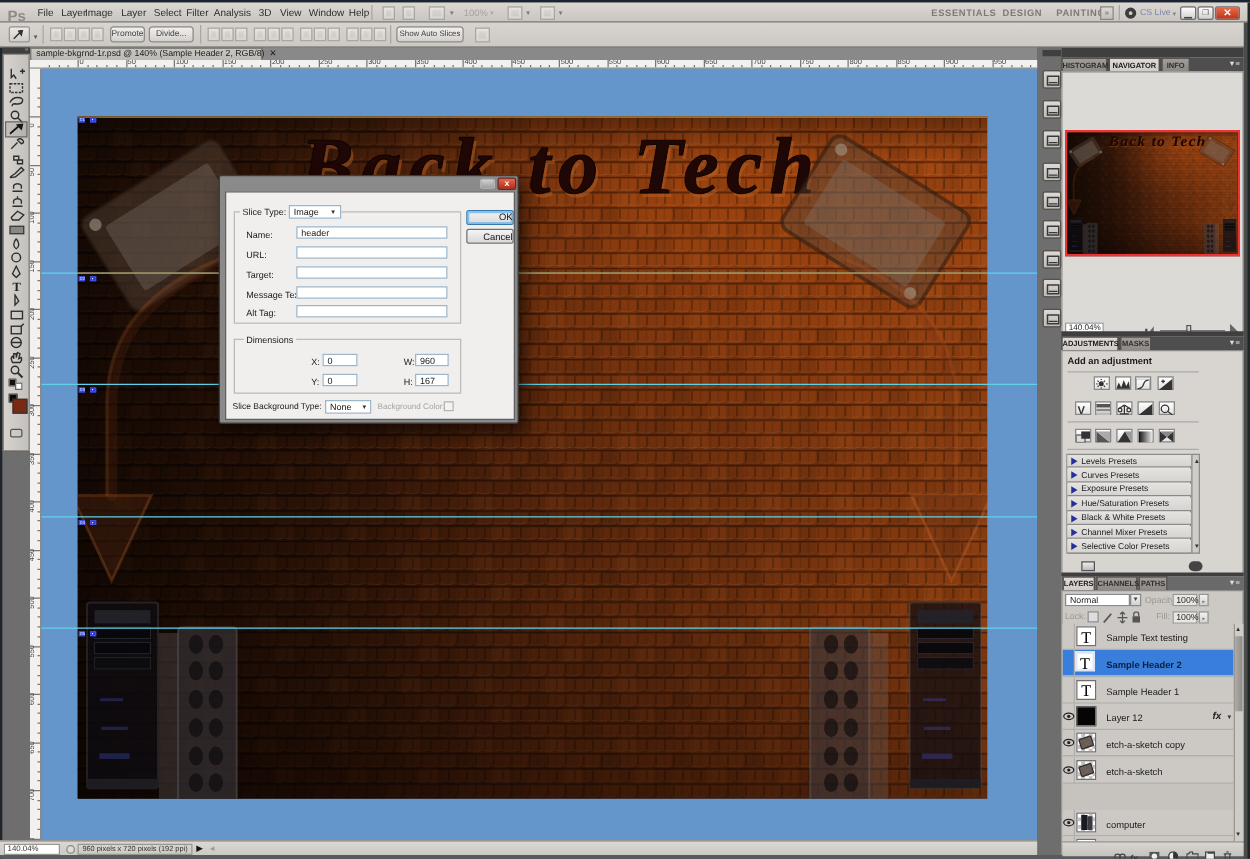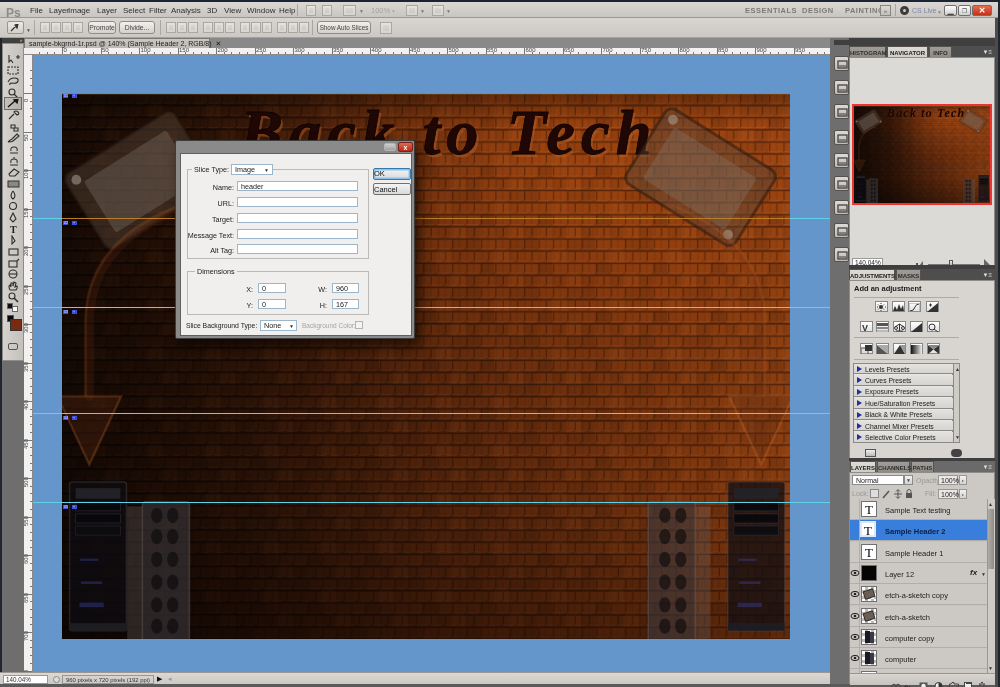--- a/index.html
+++ b/index.html
@@ -54,23 +54,23 @@
 .lrow{position:absolute;left:0;width:137px;height:21px;border-bottom:1px solid #b2afaa;background:#ccc9c4;font-size:7.5px;color:#1b1b1b;}
 .lrow.sel{background:#3a7edb;color:#0b1e3c;}
 .lthumb{position:absolute;left:11px;top:2px;width:16px;height:16px;border:1px solid #707070;background:#fff;}
 .eyebox{position:absolute;left:0px;top:0px;width:10px;height:21px;border-right:1px solid #b2afaa;}
 .lname{position:absolute;left:35px;top:7px;white-space:nowrap;}
 
 #dlg{left:175px;top:140px;width:240px;height:199px;background:#8a8a8a;border:1px solid #3c3c3c;box-shadow:5px 7px 14px rgba(0,0,0,.55);border-radius:2px;}
 #dlgtitle{position:absolute;left:1px;top:0px;width:236px;height:12px;background:linear-gradient(#9a9a9a,#757575);color:#fff;font-size:7.5px;line-height:12px;padding-left:5px;border-radius:2px 2px 0 0;}
 #dlgbody{position:absolute;left:4px;top:12px;width:232px;height:183px;background:#f0efed;border:1px solid #5f5f5f;font-size:7.2px;color:#1a1a1a;}
 .fld{position:absolute;background:#fff;border:1px solid #9cb6ca;}
-.dlab{position:absolute;text-align:right;}
+.dlab{position:absolute;text-align:left;margin-left:16px;}
 .grp{position:absolute;border:1px solid #bcbab6;}
-.dbtn{position:absolute;left:192px;width:38px;height:12px;background:linear-gradient(#f4f4f4,#d9d9d9);border:1px solid #707070;border-radius:2px;font-size:7.5px;text-align:left;line-height:11px;color:#111;}
+.dbtn{position:absolute;left:192px;width:38px;height:12px;background:linear-gradient(#f4f4f4,#d9d9d9);border:1px solid #707070;border-radius:2px;font-size:7.5px;text-align:right;line-height:11px;color:#111;}
 </style></head>
 <body>
 
 <svg width="0" height="0" style="position:absolute">
 <defs>
 <linearGradient id="gbase" x1="0" y1="0" x2="1" y2="0">
 <stop offset="0" stop-color="#1d0c06"></stop>
         <stop offset="0.28" stop-color="#301307"></stop>
 <stop offset="0.6" stop-color="#5c260b"></stop>
         <stop offset="0.85" stop-color="#7c340d"></stop>
@@ -836,31 +836,20 @@
         <div class="lrow" style="top:85.2px">
           <span class="eyebox"><svg width="10" height="21">
               <ellipse cx="5" cy="10" rx="4" ry="2.6" fill="none" stroke="#222"></ellipse>
               <circle cx="5" cy="10" r="1.3" fill="#222"></circle>
             </svg></span>
           <span class="lthumb" style="background-image:linear-gradient(45deg,#bbb 25%,transparent 25%,transparent 75%,#bbb 75%),linear-gradient(45deg,#bbb 25%,transparent 25%,transparent 75%,#bbb 75%);background-size:6px 6px;background-position:0 0,3px 3px;background-color:#fff;"><svg width="14" height="14" style="margin:0">
               <rect x="2" y="3" width="10" height="8" rx="1" transform="rotate(-18 7 7)" fill="rgba(95,85,75,0.92)" stroke="rgba(40,32,26,0.9)"></rect>
             </svg></span>
           <span class="lname">etch-a-sketch copy</span>
         </div>
-        <div class="lrow" style="top:127.8px">
-          <span class="eyebox"><svg width="10" height="21">
-              <ellipse cx="5" cy="10" rx="4" ry="2.6" fill="none" stroke="#222"></ellipse>
-              <circle cx="5" cy="10" r="1.3" fill="#222"></circle>
-            </svg></span>
-          <span class="lthumb" style="background-image:linear-gradient(45deg,#bbb 25%,transparent 25%,transparent 75%,#bbb 75%),linear-gradient(45deg,#bbb 25%,transparent 25%,transparent 75%,#bbb 75%);background-size:6px 6px;background-position:0 0,3px 3px;background-color:#fff;"><svg width="14" height="14">
-              <rect x="3" y="1" width="5" height="12" fill="#1a1a22"></rect>
-              <rect x="8" y="2" width="4" height="11" fill="#3a3a42"></rect>
-            </svg></span>
-          <span class="lname">computer copy</span>
-        </div>
         <div class="lrow" style="top:149.1px">
           <span class="eyebox"><svg width="10" height="21">
               <ellipse cx="5" cy="10" rx="4" ry="2.6" fill="none" stroke="#222"></ellipse>
               <circle cx="5" cy="10" r="1.3" fill="#222"></circle>
             </svg></span>
           <span class="lthumb" style="background-image:linear-gradient(45deg,#bbb 25%,transparent 25%,transparent 75%,#bbb 75%),linear-gradient(45deg,#bbb 25%,transparent 25%,transparent 75%,#bbb 75%);background-size:6px 6px;background-position:0 0,3px 3px;background-color:#fff;"><svg width="14" height="14">
               <rect x="3" y="1" width="5" height="12" fill="#1a1a22"></rect>
               <rect x="8" y="2" width="4" height="11" fill="#3a3a42"></rect>
             </svg></span>
           <span class="lname">computer</span>

